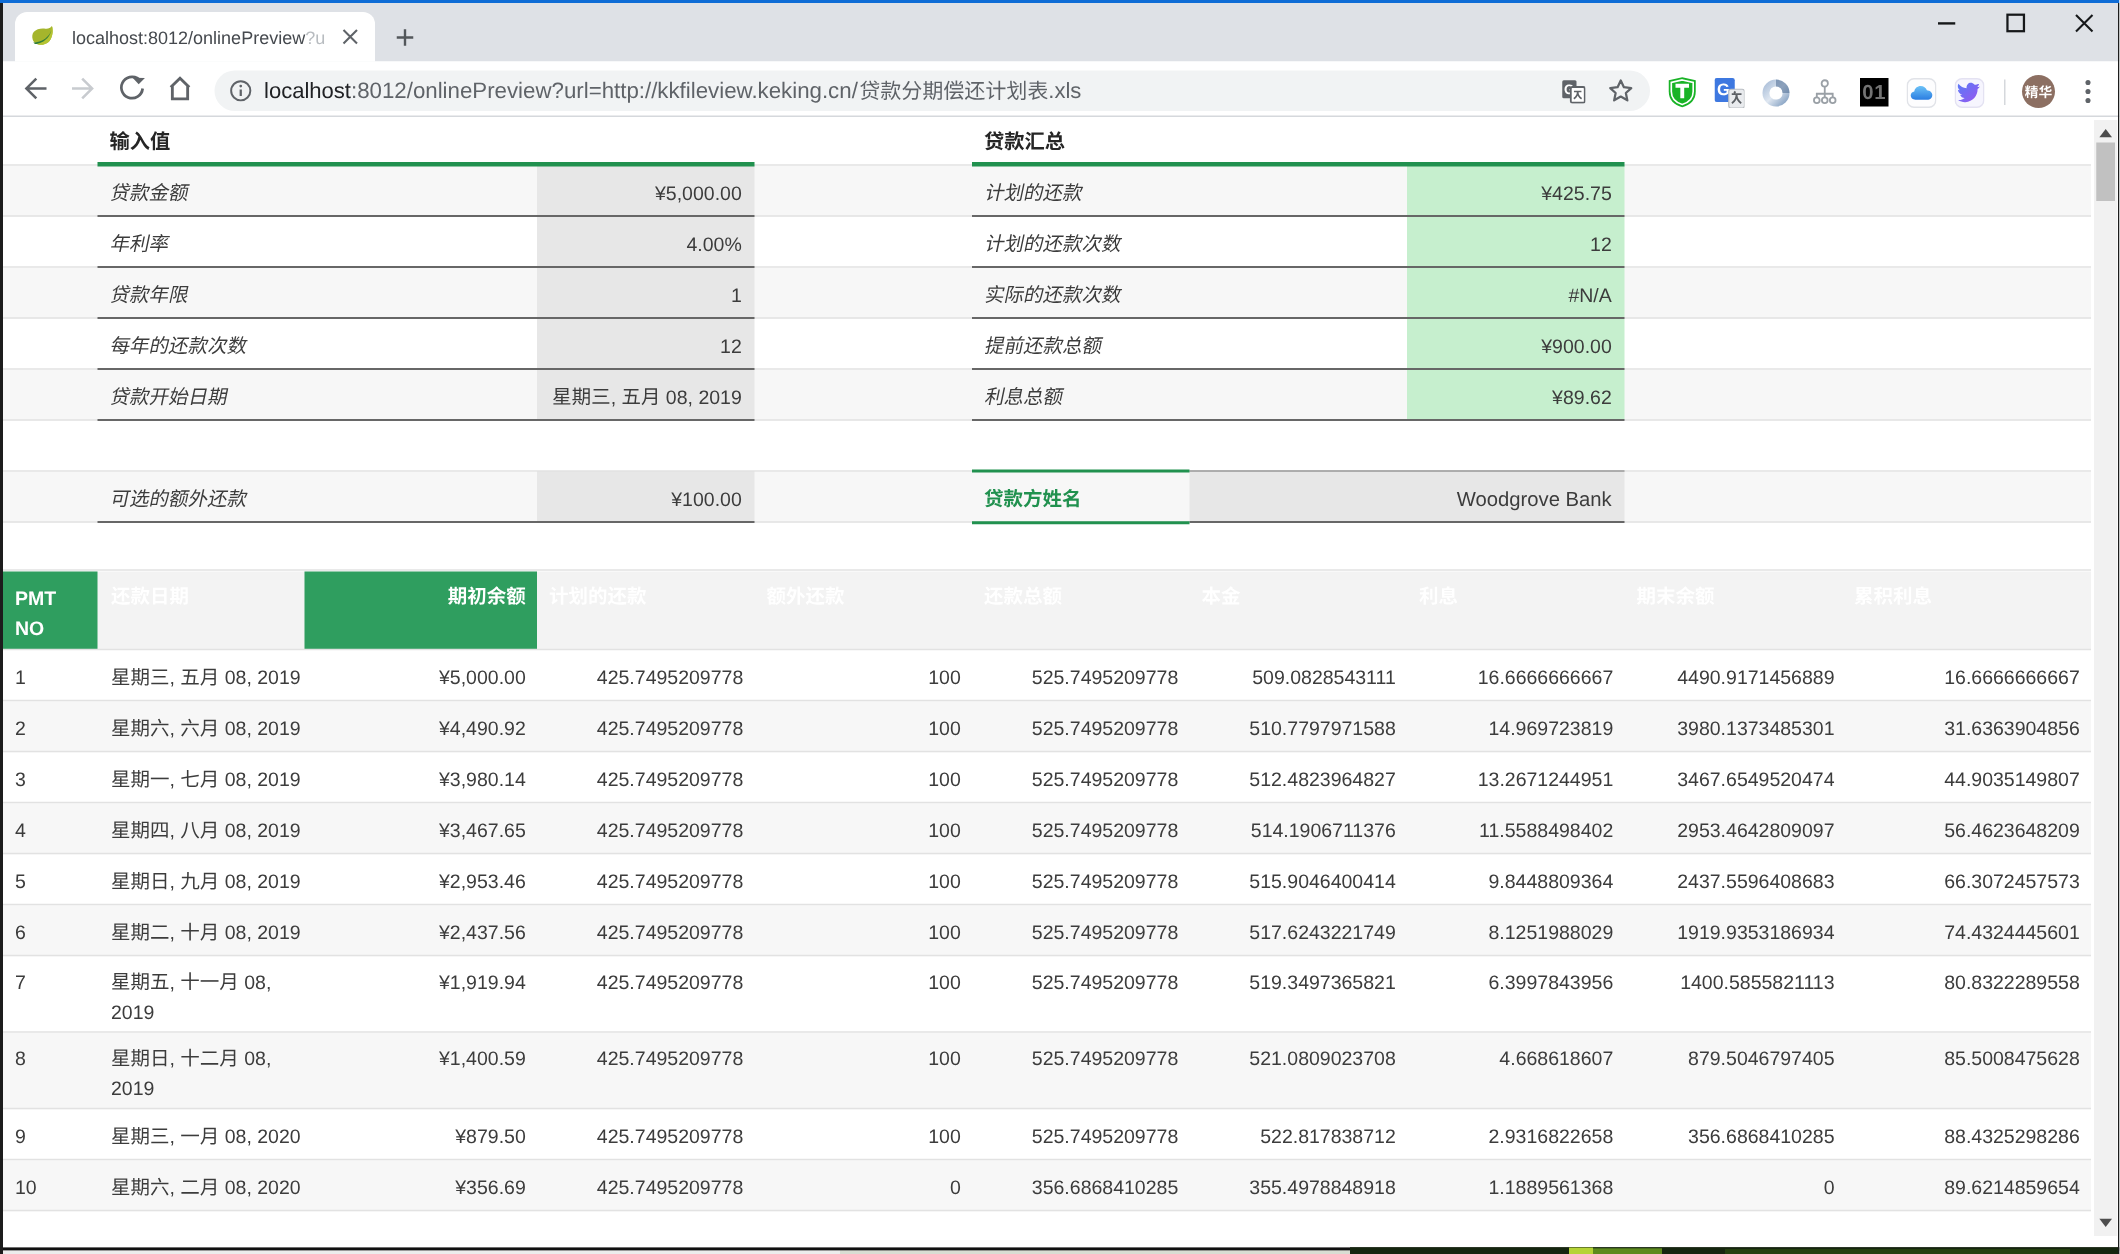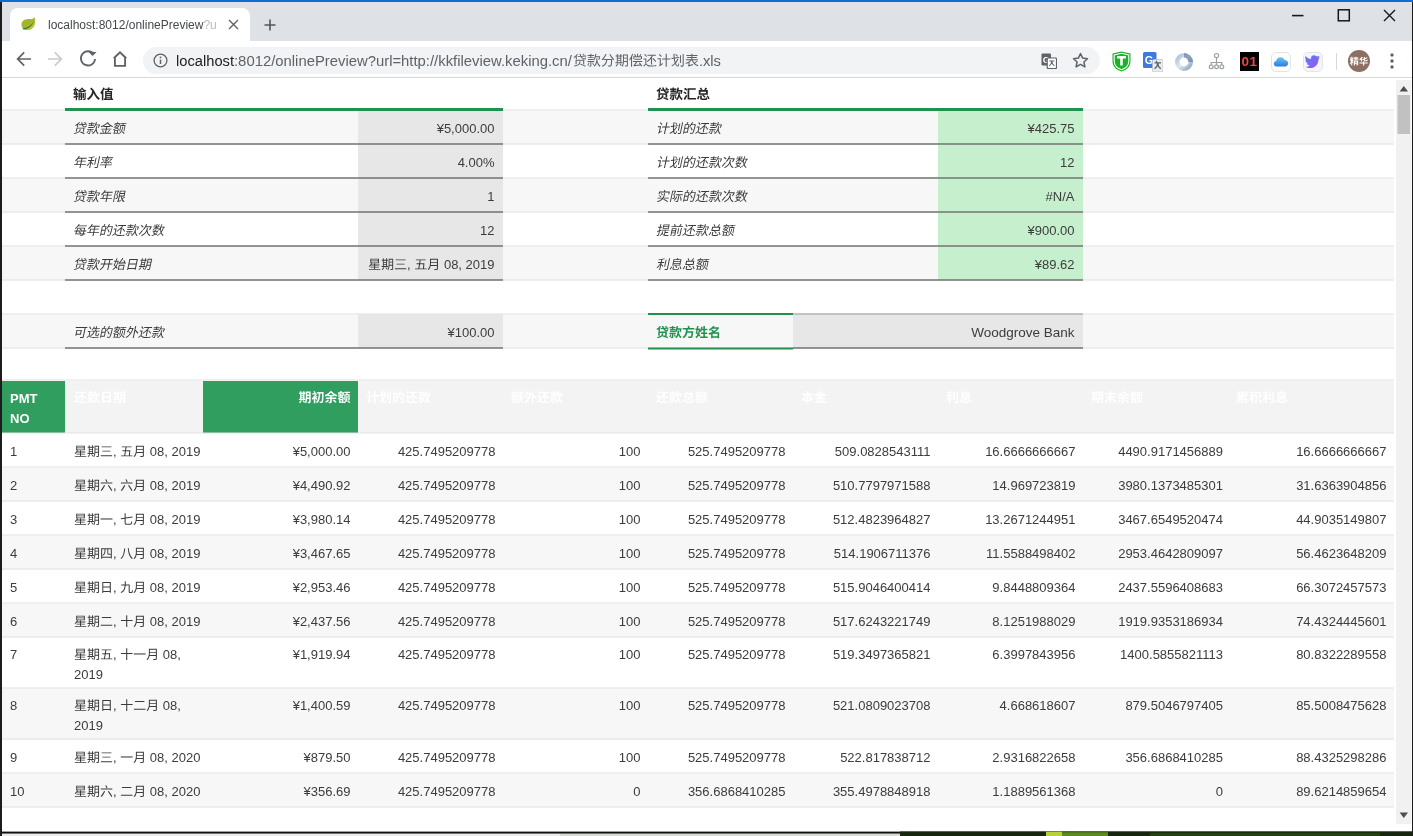--- a/index.html
+++ b/index.html
@@ -171,21 +171,21 @@
 </svg>
 <svg style="position:absolute;left:1207px;top:52px" width="19" height="19" viewBox="0 0 19 19">
 <g stroke="#9aa0a6" stroke-width="1.2" fill="none">
 <circle cx="9.5" cy="3.6" r="2.1"></circle>
       <path d="M9.5 5.7 V9 M4.2 12.8 V10.5 H14.8 V12.8 M9.5 9 V12.8"></path>
 <circle cx="4.2" cy="14.8" r="1.9"></circle>
       <circle cx="9.5" cy="14.8" r="1.9"></circle>
       <circle cx="14.8" cy="14.8" r="1.9"></circle>
 </g>
   </svg>
-<div style="position:absolute;left:1240px;top:52px;width:19px;height:19px;background:#000;color:#ef4444;font-family:'Liberation Sans',sans-serif;font-weight:bold;font-size:13.5px;text-align:center;line-height:19px;letter-spacing:0.5px">01</div>
+<div style="position:absolute;left:1240px;top:52px;width:19px;height:19px;background:#000;color:#737373;font-family:'Liberation Sans',sans-serif;font-weight:bold;font-size:13.5px;text-align:center;line-height:19px;letter-spacing:0.5px">01</div>
 <svg style="position:absolute;left:1271px;top:52px" width="20" height="20" viewBox="0 0 20 20">
 <rect x="0.5" y="0.5" width="19" height="19" rx="4.5" fill="#fdfdfe" stroke="#e1e3e8" stroke-width="1"></rect>
 <defs>
       <linearGradient id="cl" x1="0" y1="0" x2="0" y2="1">
         <stop offset="0" stop-color="#6cc2f7"></stop>
         <stop offset="1" stop-color="#2a7de1"></stop>
       </linearGradient>
     </defs>
 <path d="M6 14.5 C4 14.5 2.8 13.2 2.8 11.7 C2.8 10.3 3.8 9.2 5.2 9 C5.4 6.9 7.2 5.3 9.5 5.3 C11.4 5.3 13 6.4 13.6 8.1 C15.6 8.2 17.2 9.5 17.2 11.3 C17.2 13.1 15.8 14.5 13.8 14.5 Z" fill="url(#cl)"></path>
 </svg>

